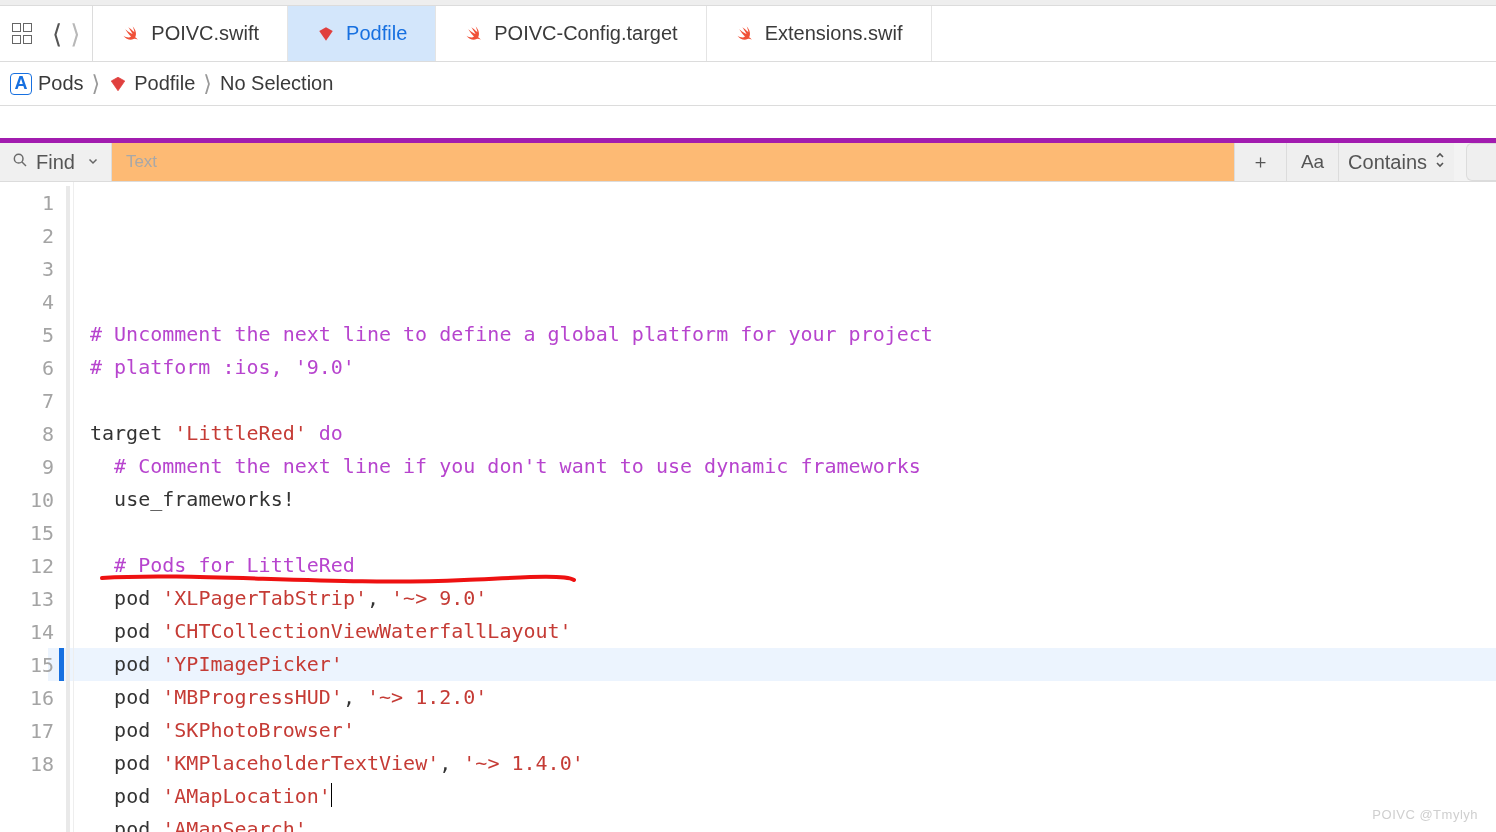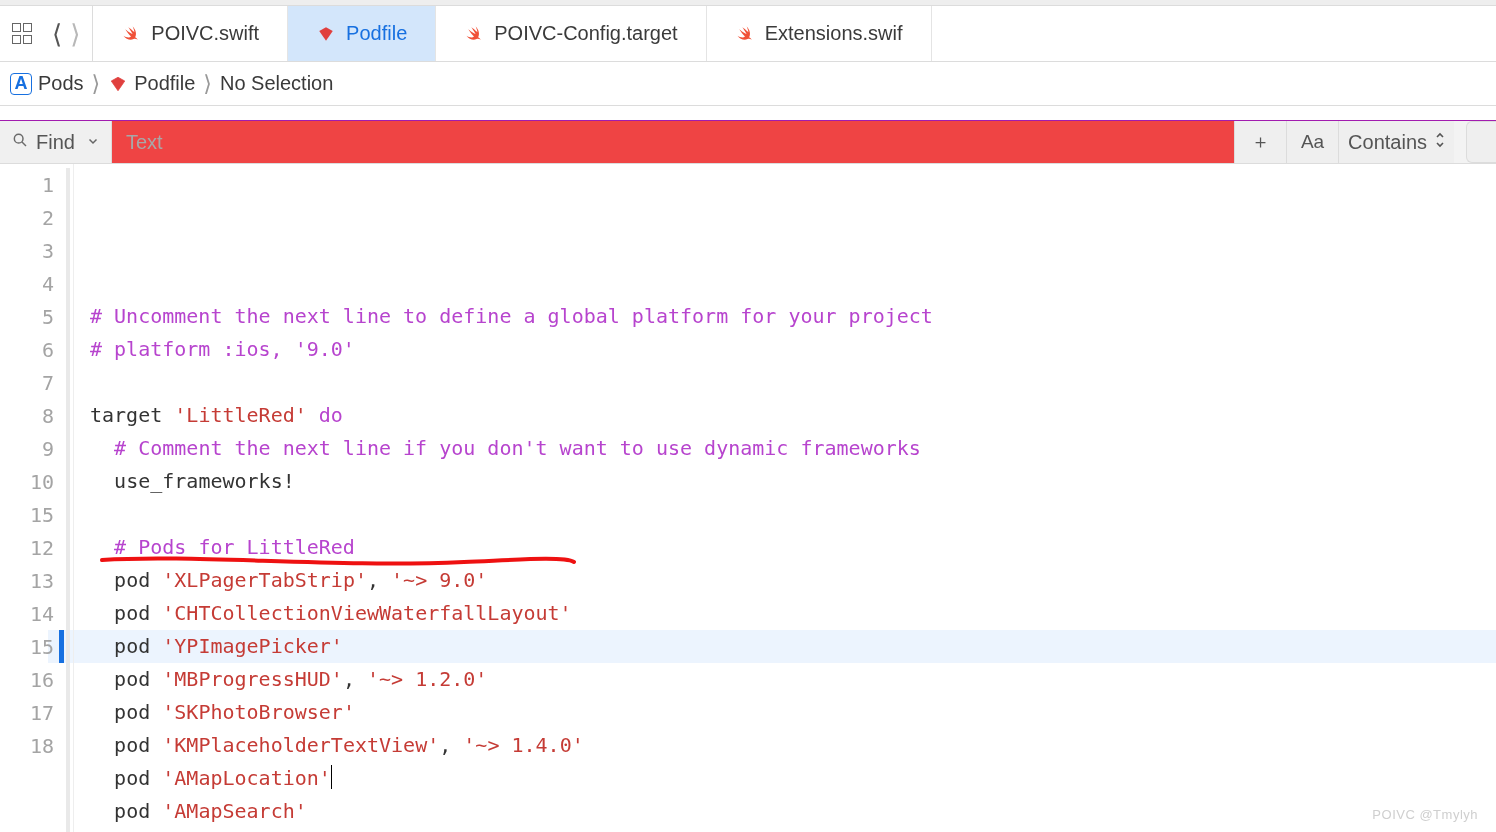--- a/index.html
+++ b/index.html
@@ -53,34 +53,34 @@
   .app-icon {
     width: 22px; height: 22px; display: inline-flex;
     align-items: center; justify-content: center;
     color: #1770e0; font-weight: bold; font-size: 18px;
     border: 1.5px solid #1770e0; border-radius: 4px;
   }
   .crumb-sep { color: #999; font-size: 22px; padding: 0 2px; }
 
   .find-bar {
     display: flex; align-items: flex-start; height: 44px;
-    border-bottom: 1px solid #dcdcdc; border-top: 1px solid #a21caf;
-    background: #f3f3f3; margin-top: 14px;
+    border-bottom: 1px solid #dcdcdc; border-top: 5px solid #a21caf;
+    background: #f3f3f3; margin-top: 32px;
   }
   .find-left {
     display: flex; align-items: center; gap: 8px;
     padding: 0 12px; height: 100%;
     border-right: 1px solid #dcdcdc; background: #f0f0f0;
   }
   .find-left .mag { color: #6a6a6a; font-size: 18px; }
   .find-label { font-size: 20px; color: #555; }
   .find-chev { color: #666; font-size: 14px; padding-left: 4px; }
   .find-input {
-    flex: 1; height: 100%; border: none; background: #ef4444;
-    font-size: 20px; padding: 8px 14px; color: #333; outline: none;
+    flex: 1; height: 100%; border: none; background: #fdba74;
+    font-size: 17px; padding: 8px 14px; color: #333; outline: none;
   }
   .find-input::placeholder { color: #a8a8a8; }
   .find-controls { display: flex; height: 100%; }
   .find-btn {
     width: 52px; height: 100%; display: flex; align-items: center; justify-content: center;
     border-left: 1px solid #dcdcdc; color: #555; font-size: 19px; cursor: pointer;
     background: #efefef;
   }
   .find-select {
     display: flex; align-items: center; gap: 8px; padding: 0 9px;

